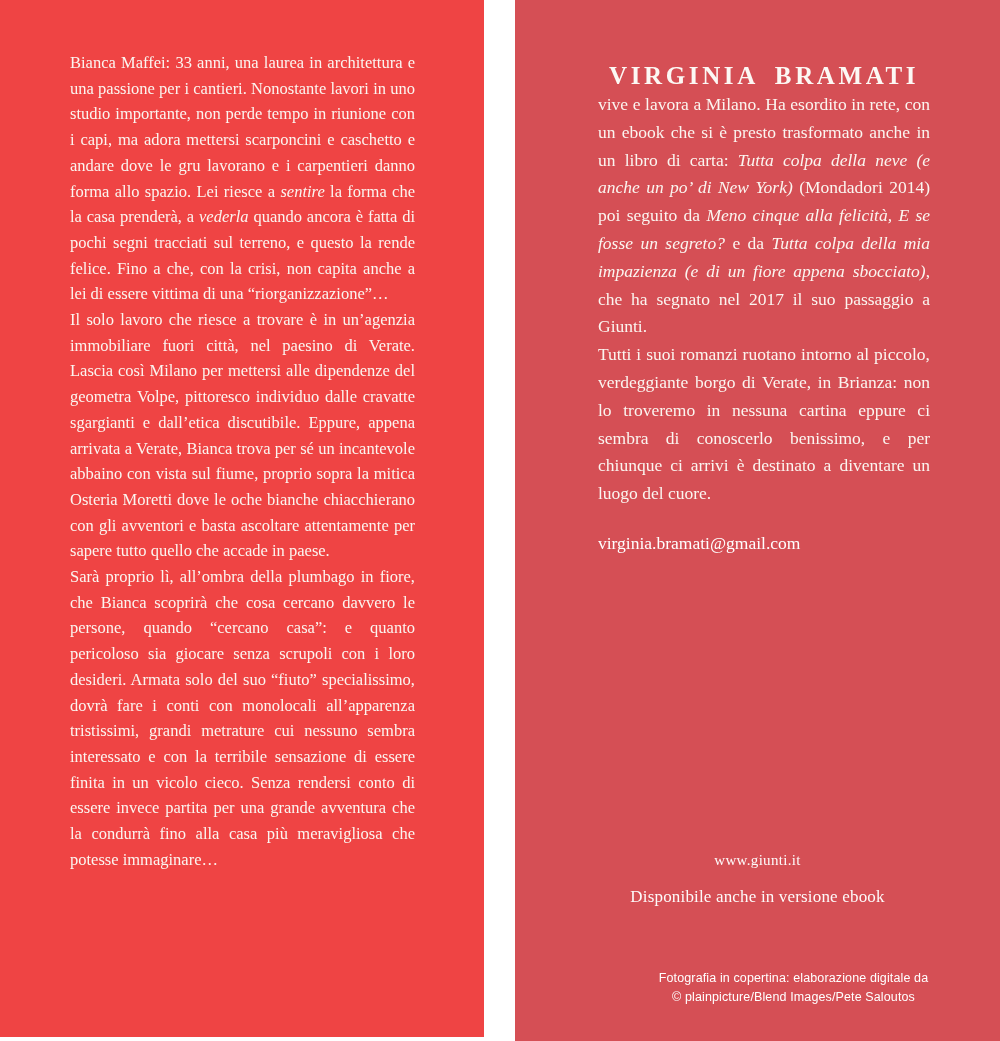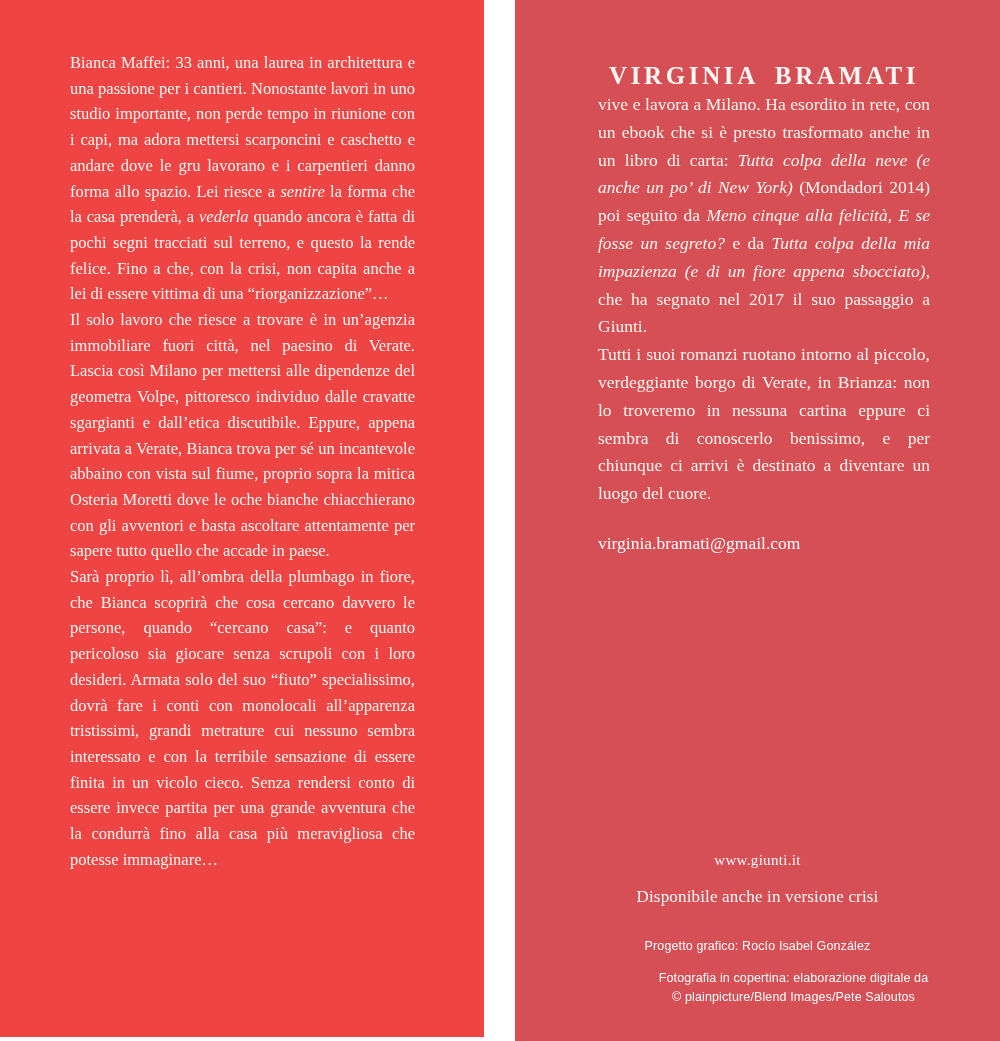--- a/index.html
+++ b/index.html
@@ -138,21 +138,20 @@
   <div class="bio">
     <div>
         <p class="para"><span>vive e lavora a Milano. Ha esordito in rete, con un ebook che si è presto trasformato anche in un libro di carta: </span><span class="i">Tutta colpa della neve (e anche un po’ di New York)</span><span> (Mondadori 2014) poi seguito da </span><span class="i">Meno cinque alla felicità,</span><span> </span><span class="i">E se fosse un segreto?</span><span> e da </span><span class="i">Tutta colpa della mia impazienza (e di un fiore appena sbocciato)</span><span>, che ha segnato nel 2017 il suo passaggio a Giunti.</span></p>
         <p class="para"><span>Tutti i suoi romanzi ruotano intorno al piccolo, verdeggiante borgo di Verate, in Brianza: non lo troveremo in nessuna cartina eppure ci sembra di conoscerlo benissimo, e per chiunque ci arrivi è destinato a diventare un luogo del cuore.</span></p>
       </div>
     <div class="email">virginia.bramati@gmail.com</div>
   </div>
 
   <div class="centered website">www.giunti.it</div>
 
-  <div class="centered ebook-notice">Disponibile anche in versione crisi</div>
+  <div class="centered ebook-notice">Disponibile anche in versione ebook</div>
 
-  <div class="centered credit credit-design">Progetto grafico: Rocío Isabel González</div>
 
   <div class="centered credit credit-photo">
     <div>Fotografia in copertina: elaborazione digitale da</div>
     <div>© plainpicture/Blend Images/Pete Saloutos</div>
   </div>
 </div>
 
 </body></html>

